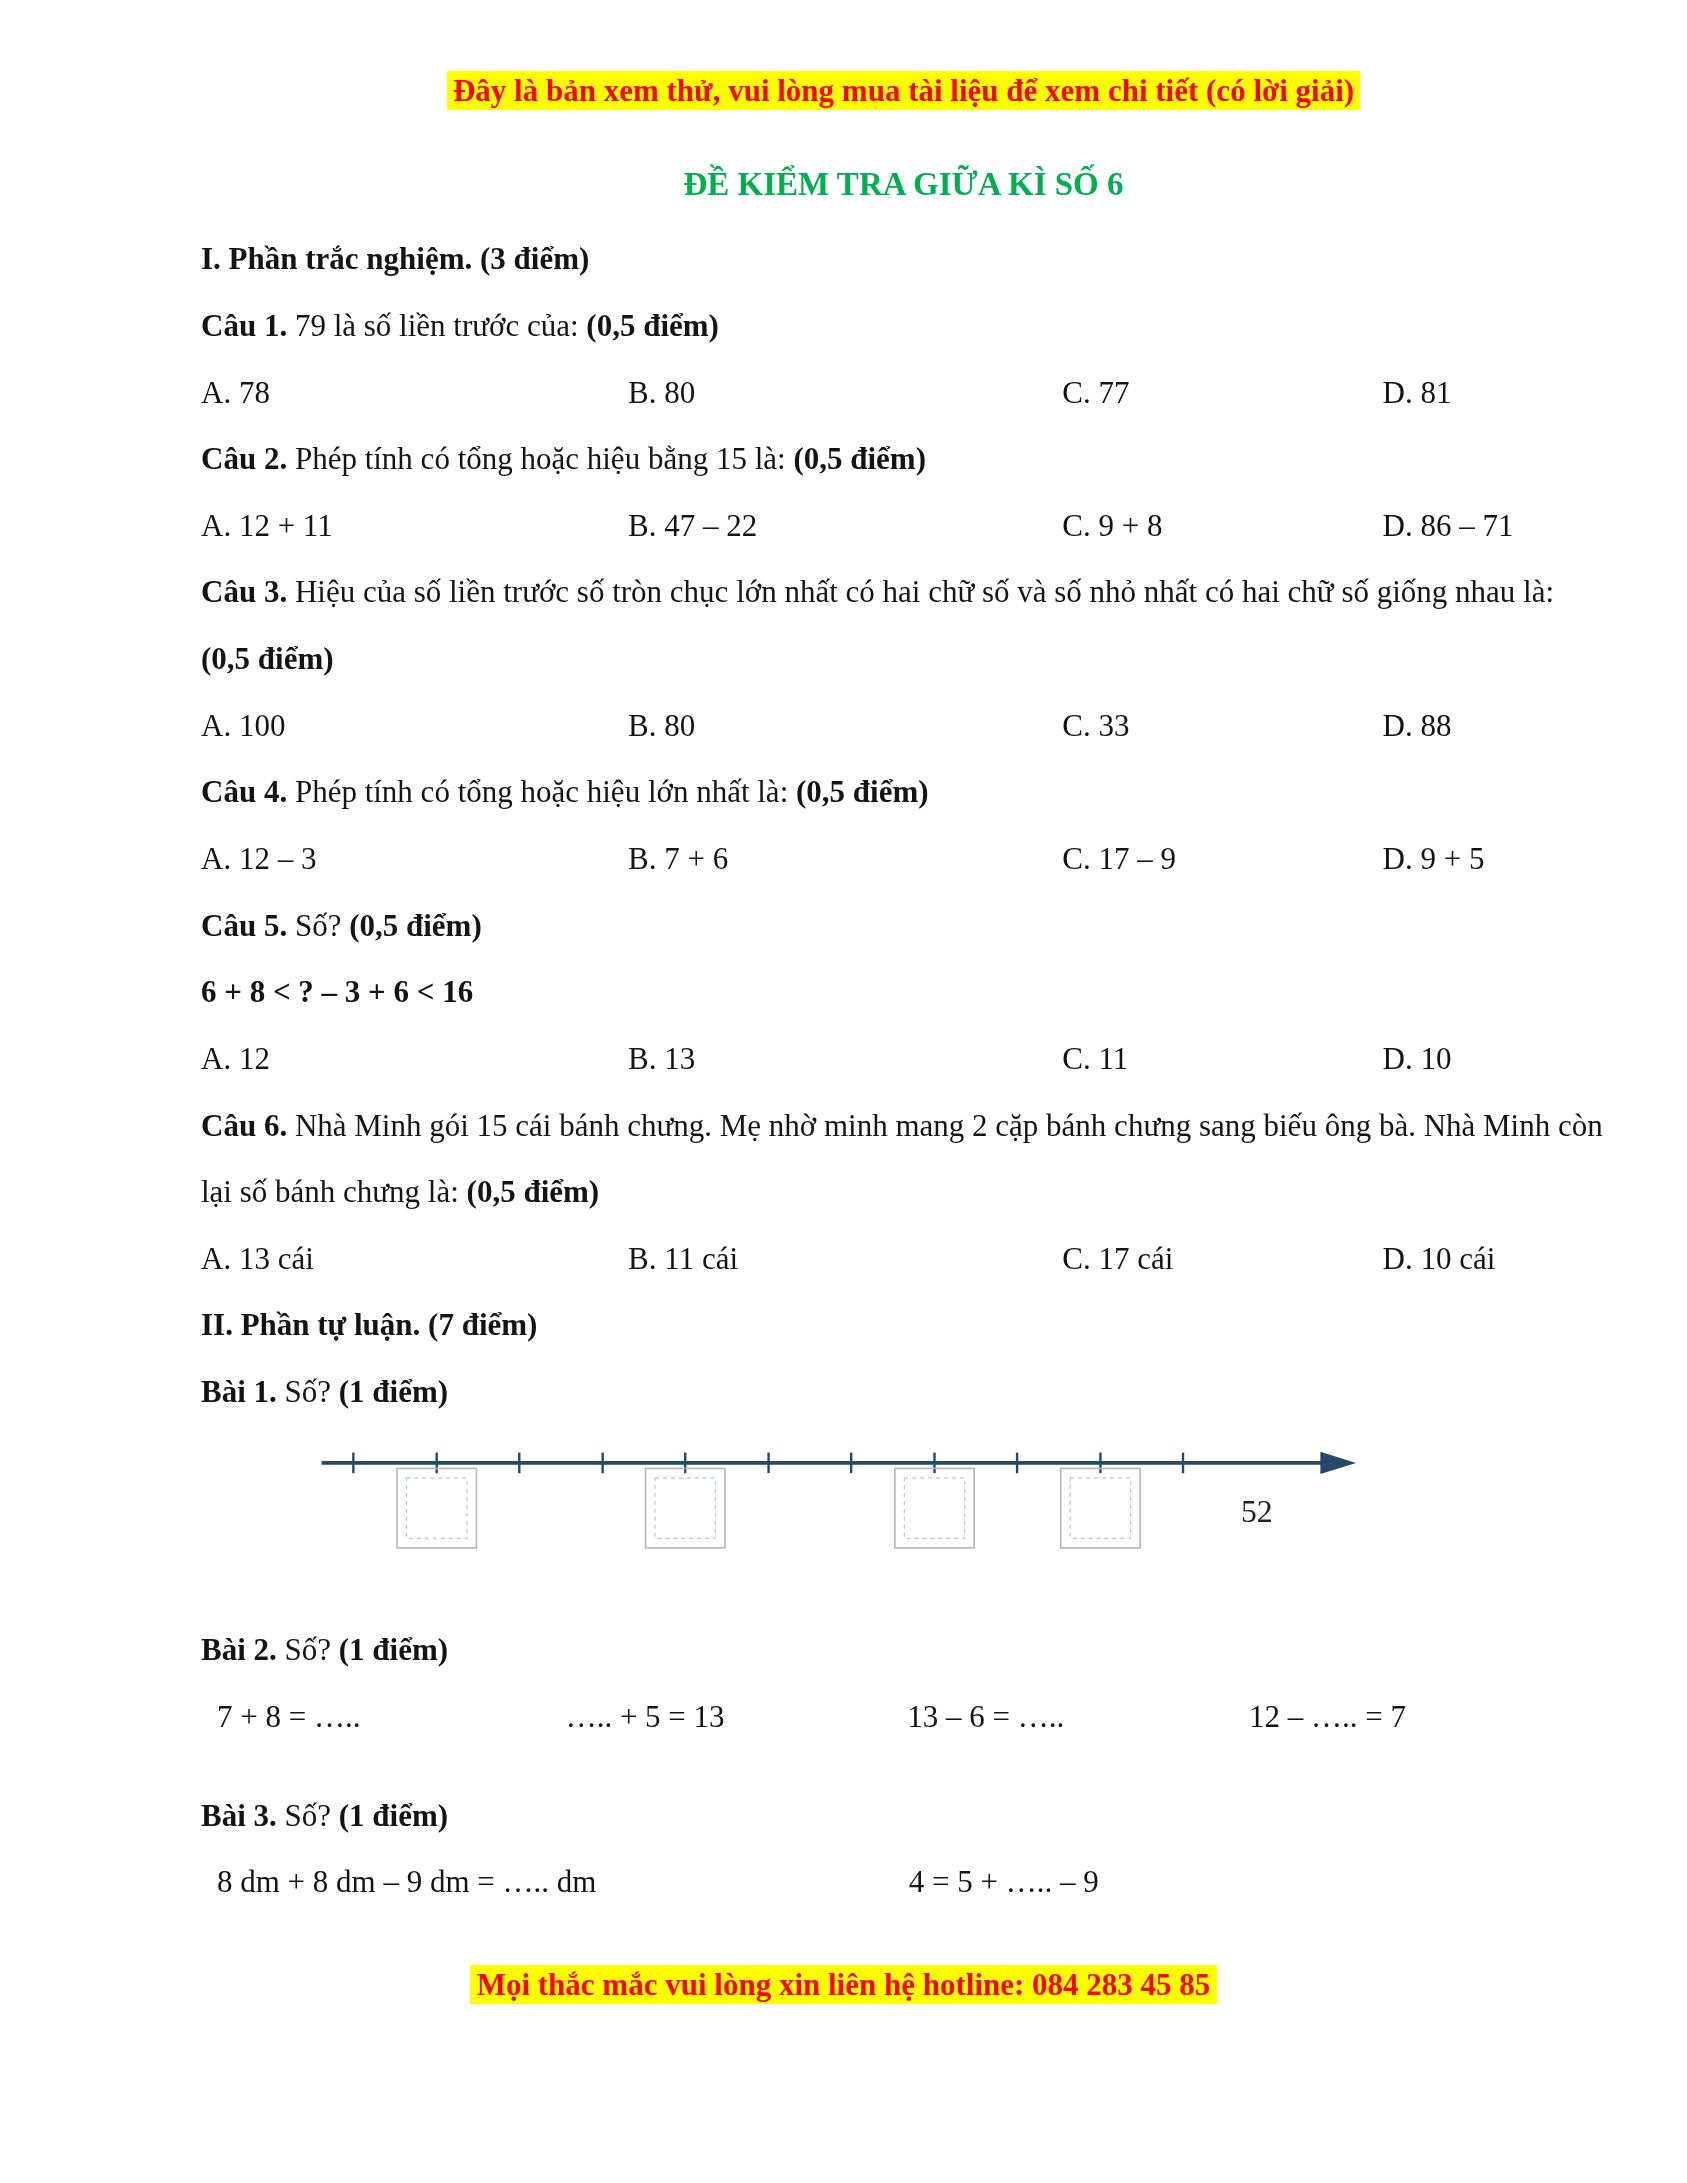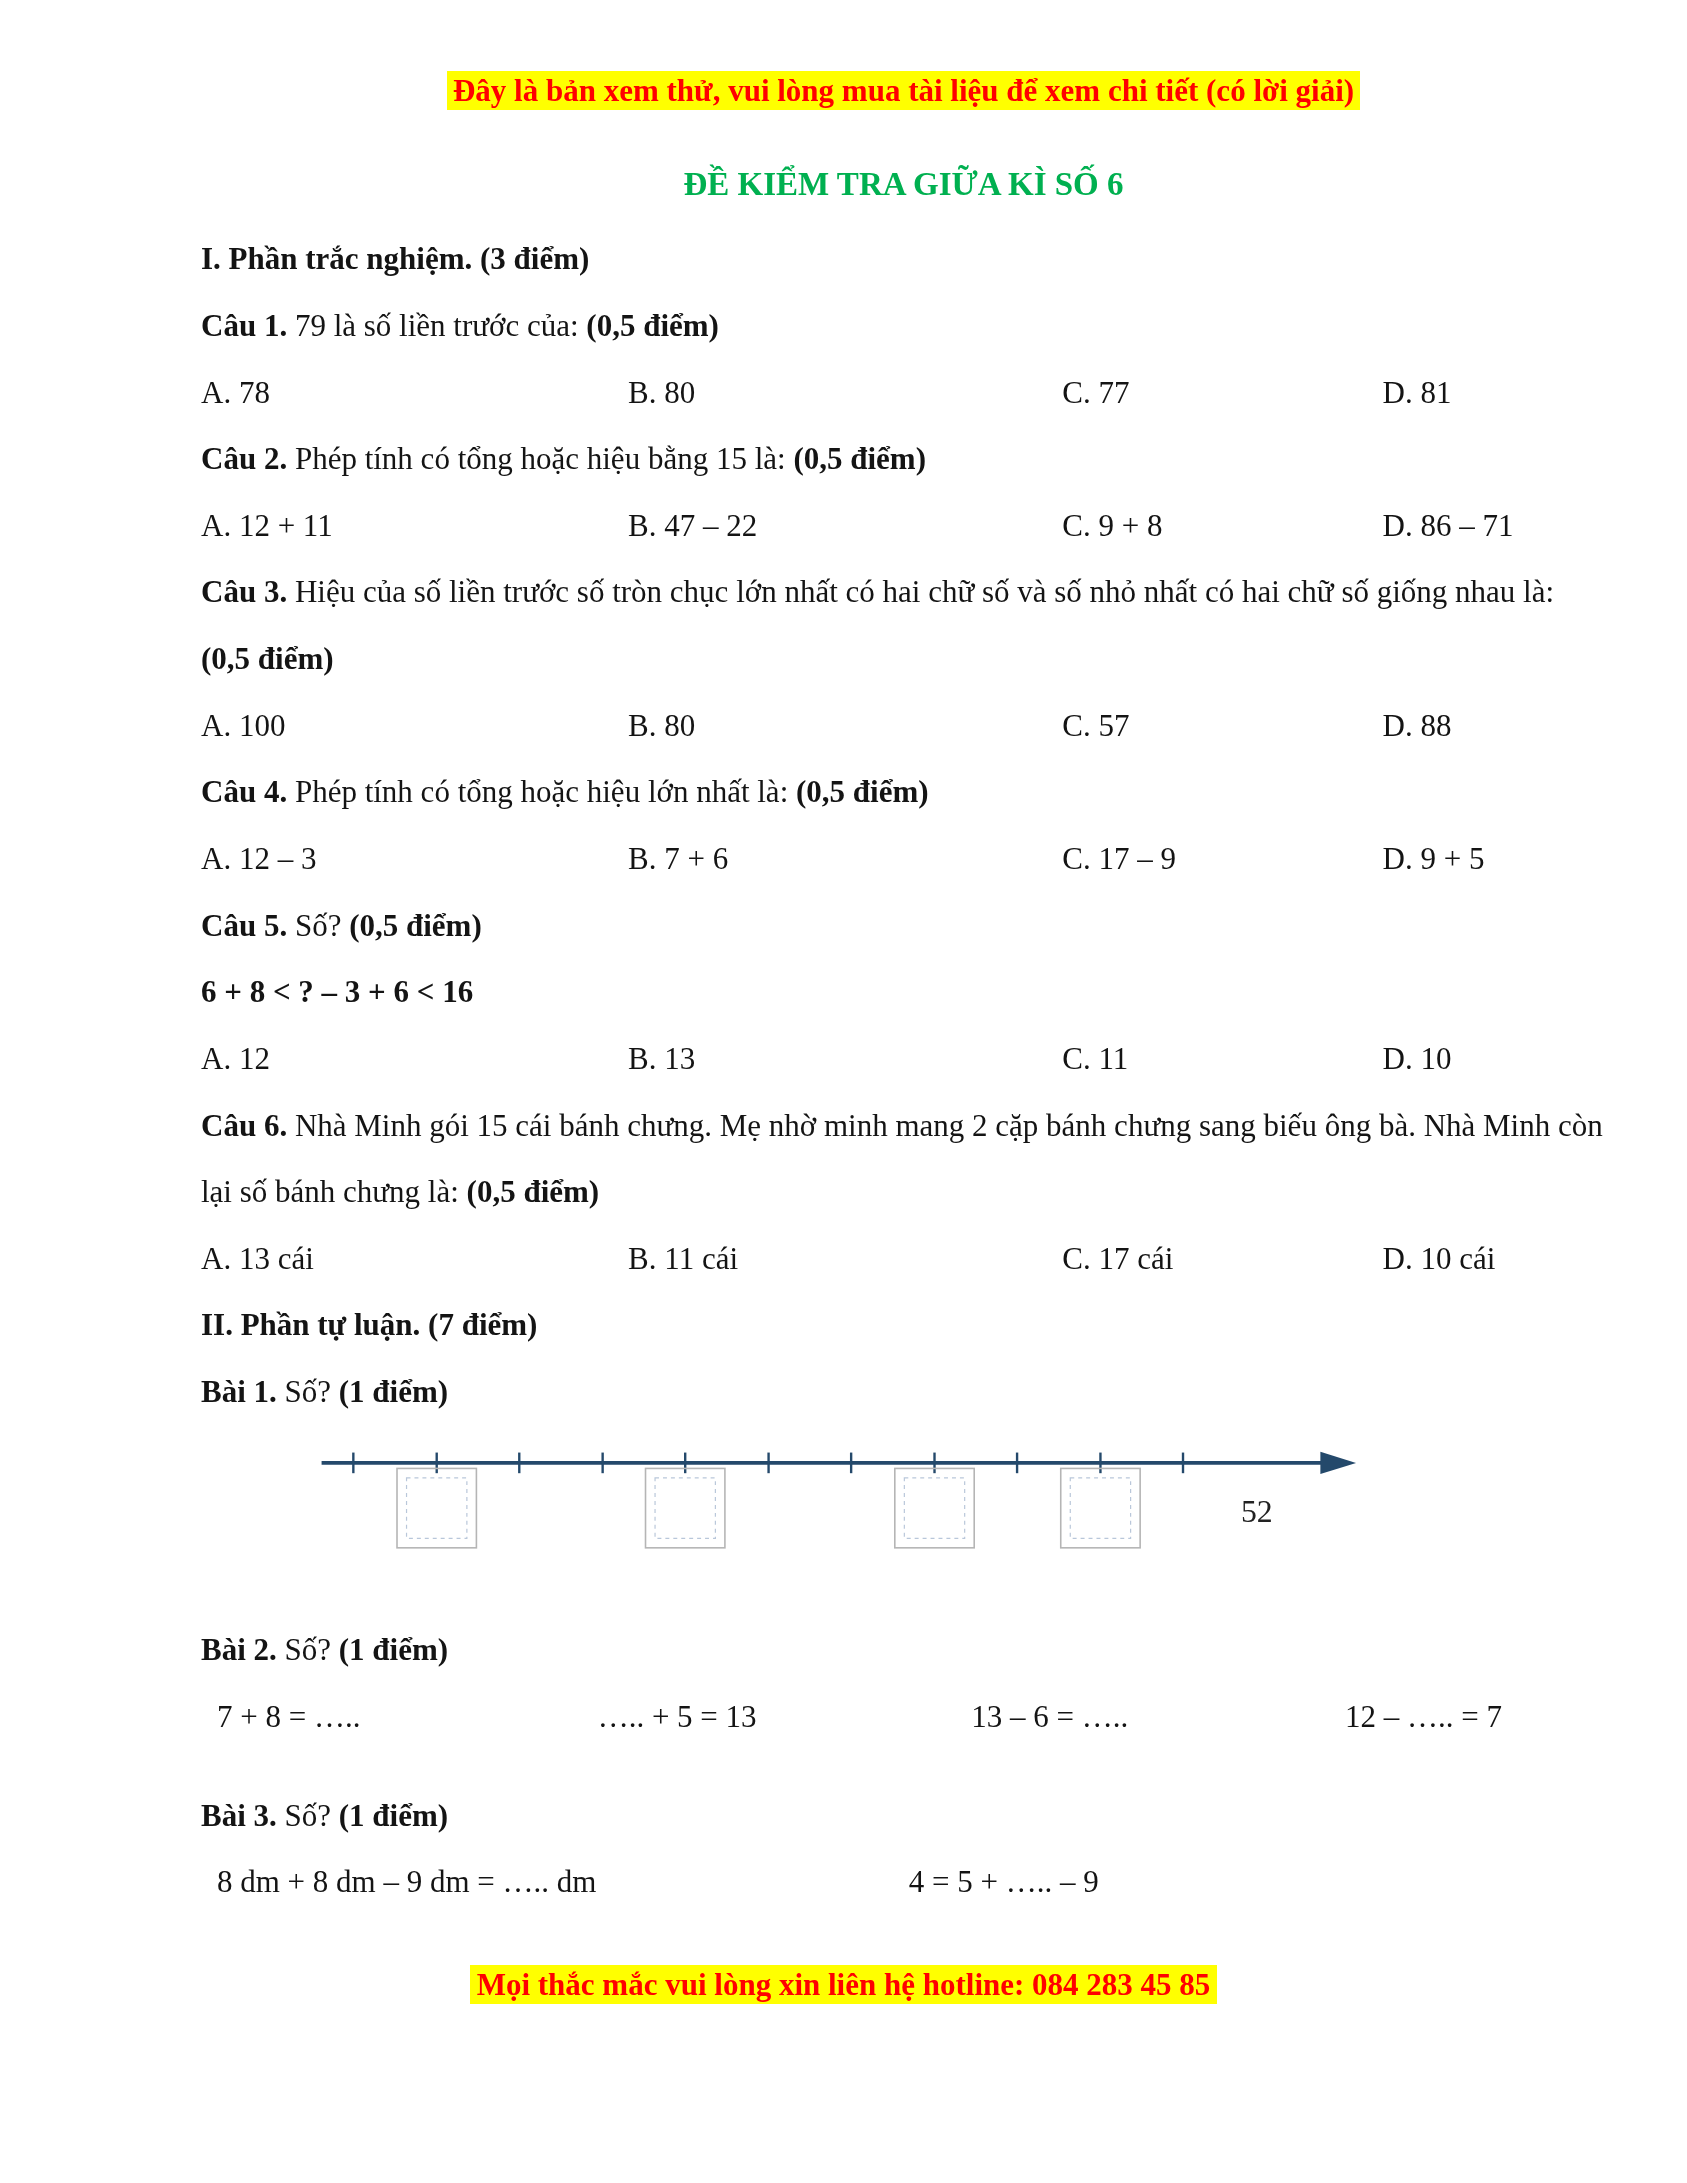--- a/index.html
+++ b/index.html
@@ -40,21 +40,20 @@
     display: grid;
     grid-template-columns: 30.4% 30.9% 22.8% auto;
     line-height: 2.15;
   }
   .equation-center { text-align: left; font-weight: bold; line-height: 2.15; margin: 0; }
   .blank-eqs-4 {
     display: grid;
     grid-template-columns: 25.1% 24.6% 24.6% auto;
     padding-left: 16px;
     line-height: 2.15;
-    gap: 32px;
   }
   .blank-eqs-2 {
     display: grid;
     grid-template-columns: 49.8% auto;
     padding-left: 16px;
     line-height: 2.15;
   }
   .numberline-wrap { margin: 17.5px 0 27px 119px; }
   .numberline .axis { stroke: var(--numberline, #24496b); }
   .numberline .arrow { fill: var(--numberline, #24496b); }
@@ -105,21 +104,21 @@
   </div>
 
   <p class="line q">
     <b>Câu 3.</b>
     <span>Hiệu của số liền trước số tròn chục lớn nhất có hai chữ số và số nhỏ nhất có hai chữ số giống nhau là:</span>
     <b>(0,5 điểm)</b>
   </p>
   <div class="options">
     <span>A. 100</span>
     <span>B. 80</span>
-    <span>C. 57</span>
+    <span>C. 33</span>
     <span>D. 88</span>
   </div>
 
   <p class="line q">
     <b>Câu 4.</b>
     <span>Phép tính có tổng hoặc hiệu lớn nhất là:</span>
     <b>(0,5 điểm)</b>
   </p>
   <div class="options">
     <span>A. 12 – 3</span>

